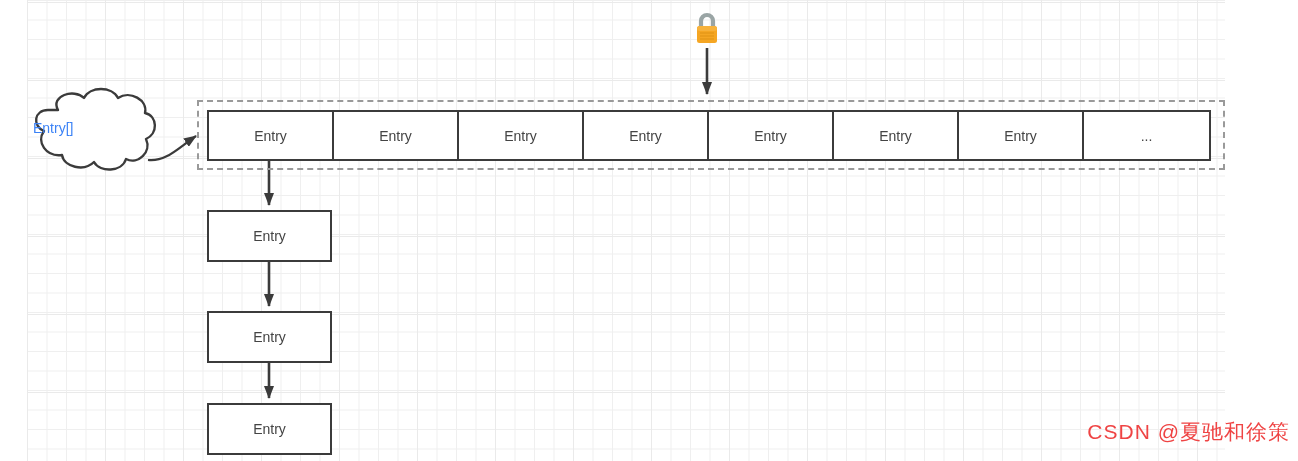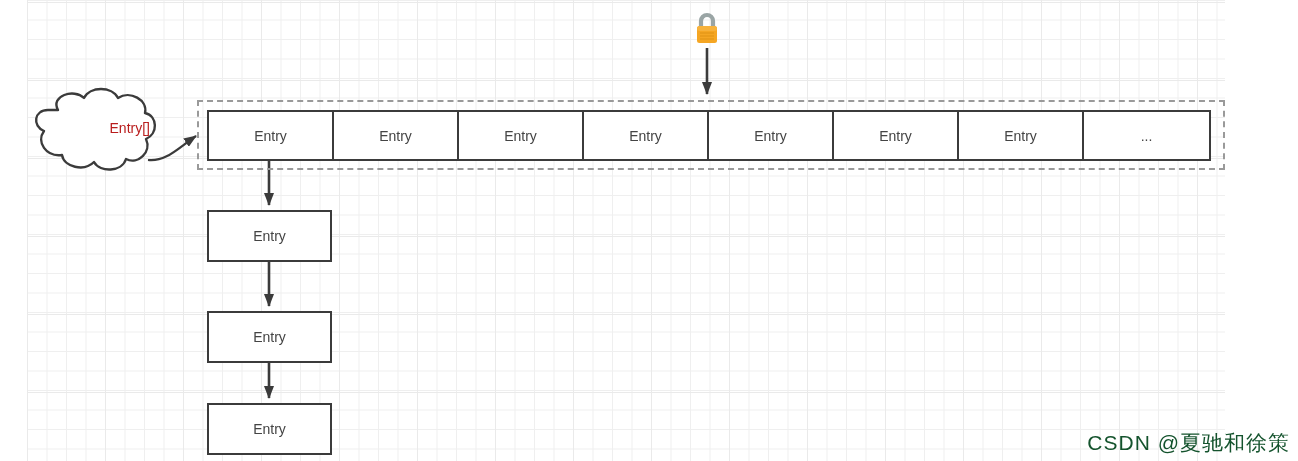--- a/index.html
+++ b/index.html
@@ -101,40 +101,40 @@
   }
   #chain-box-0 { top: 210px; }
   #chain-box-1 { top: 311px; }
   #chain-box-2 { top: 403px; }
   
   #cloud-label {
     position: absolute;
     left: 33px;
     top: 120px;
     width: 117px;
-    text-align: right;
+    text-align: left;
     font-size: 14px;
-    color: #b91c1c;
+    color: #3b82f6;
     pointer-events: none;
   }
   
   #lock-icon {
     position: absolute;
     left: 692px;
     top: 10px;
     width: 30px;
     height: 40px;
   }
   
   #watermark {
     position: absolute;
     right: 8px;
-    bottom: 4px;
+    bottom: 15px;
     font-size: 21px;
-    color: #14532d;
+    color: #ef4444;
     letter-spacing: 1px;
     white-space: nowrap;
     font-family: "Liberation Sans", sans-serif;
   }
 </style>
 </head>
 <body>
 
 <div id="canvas">
 

